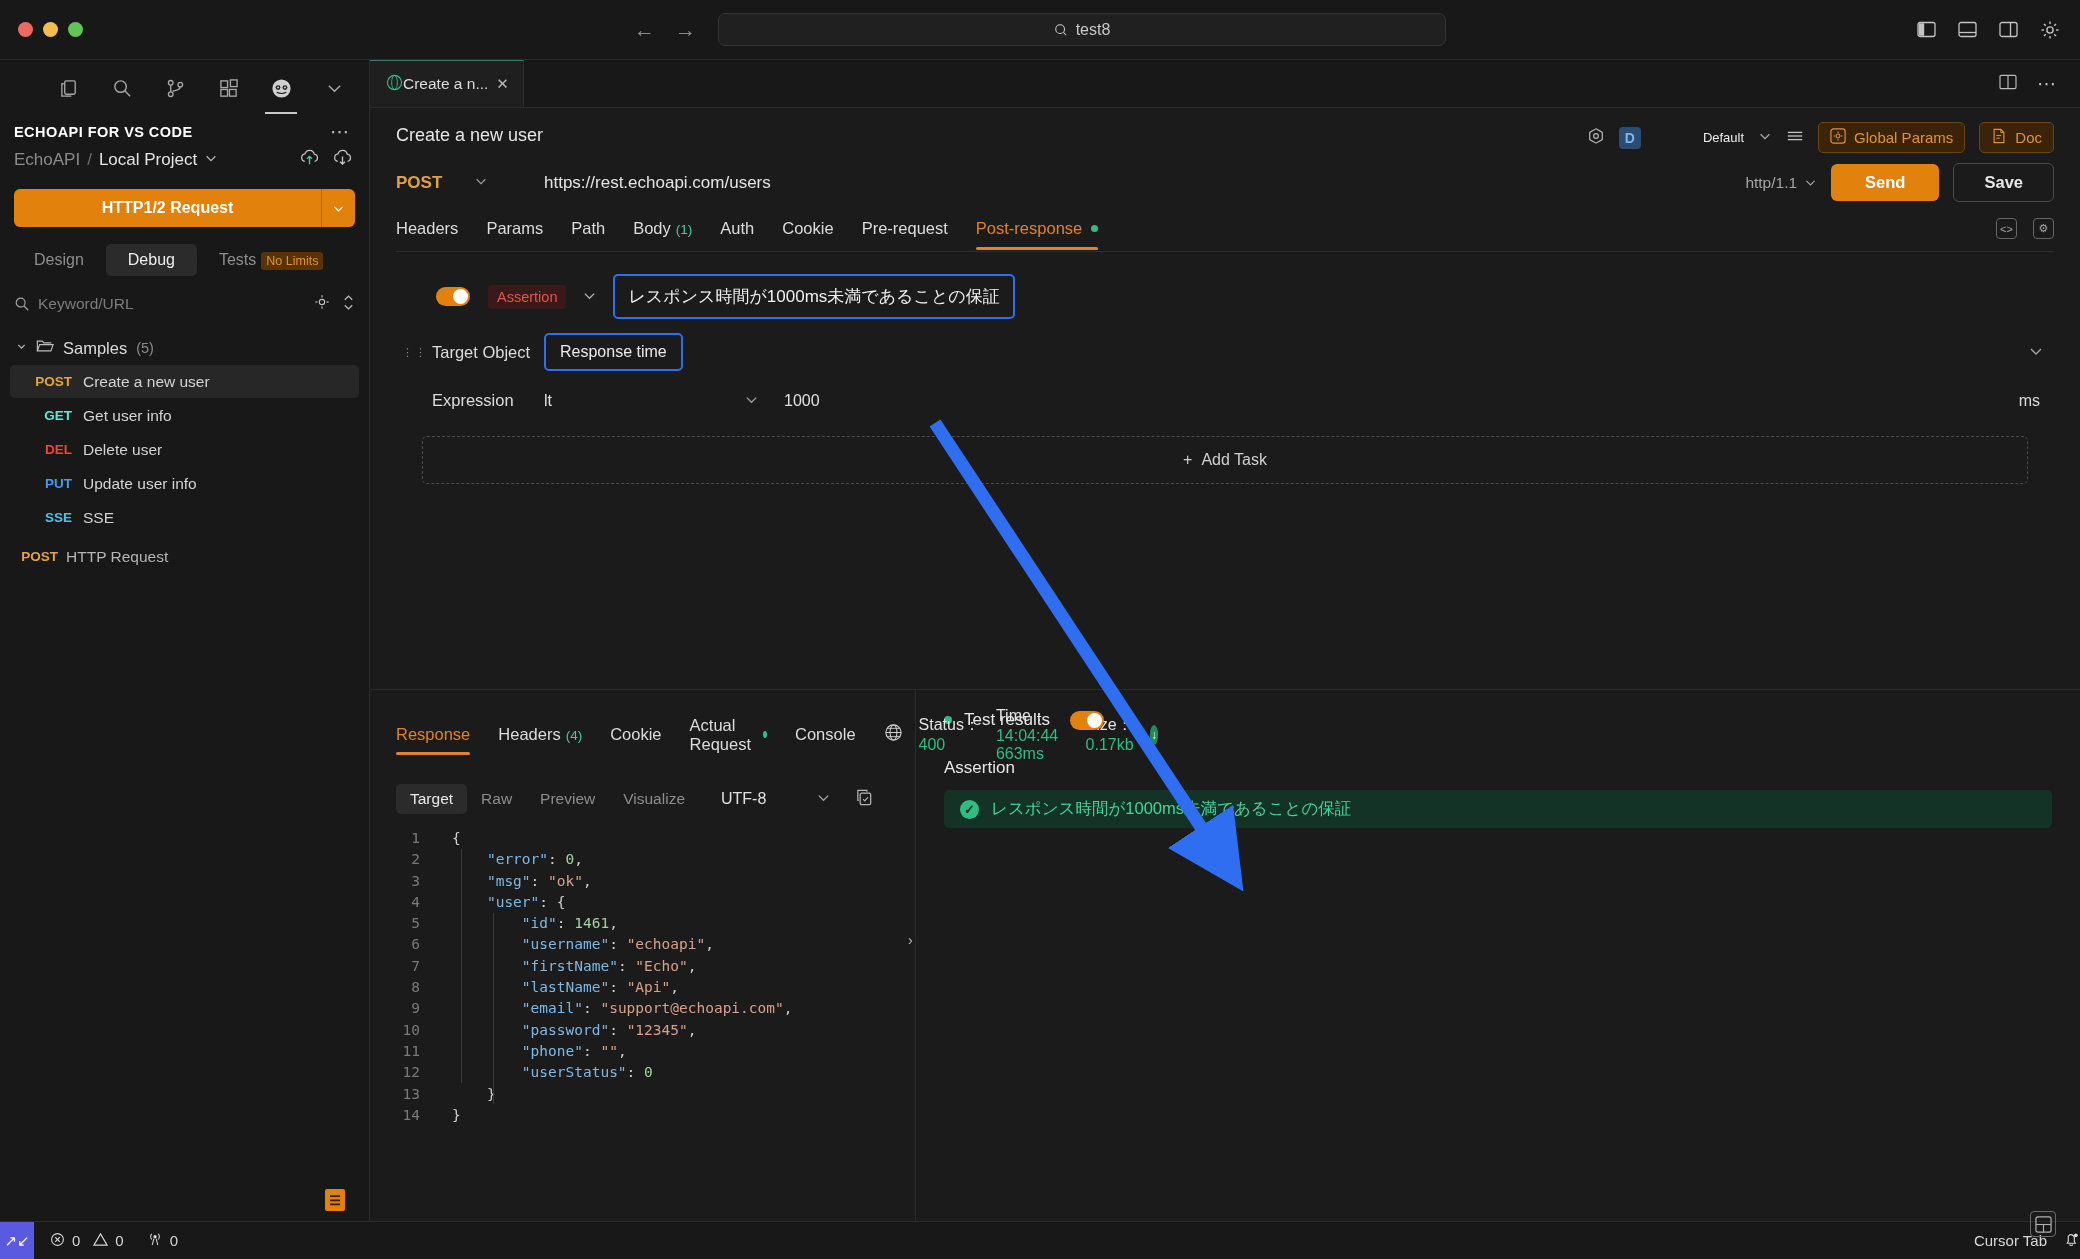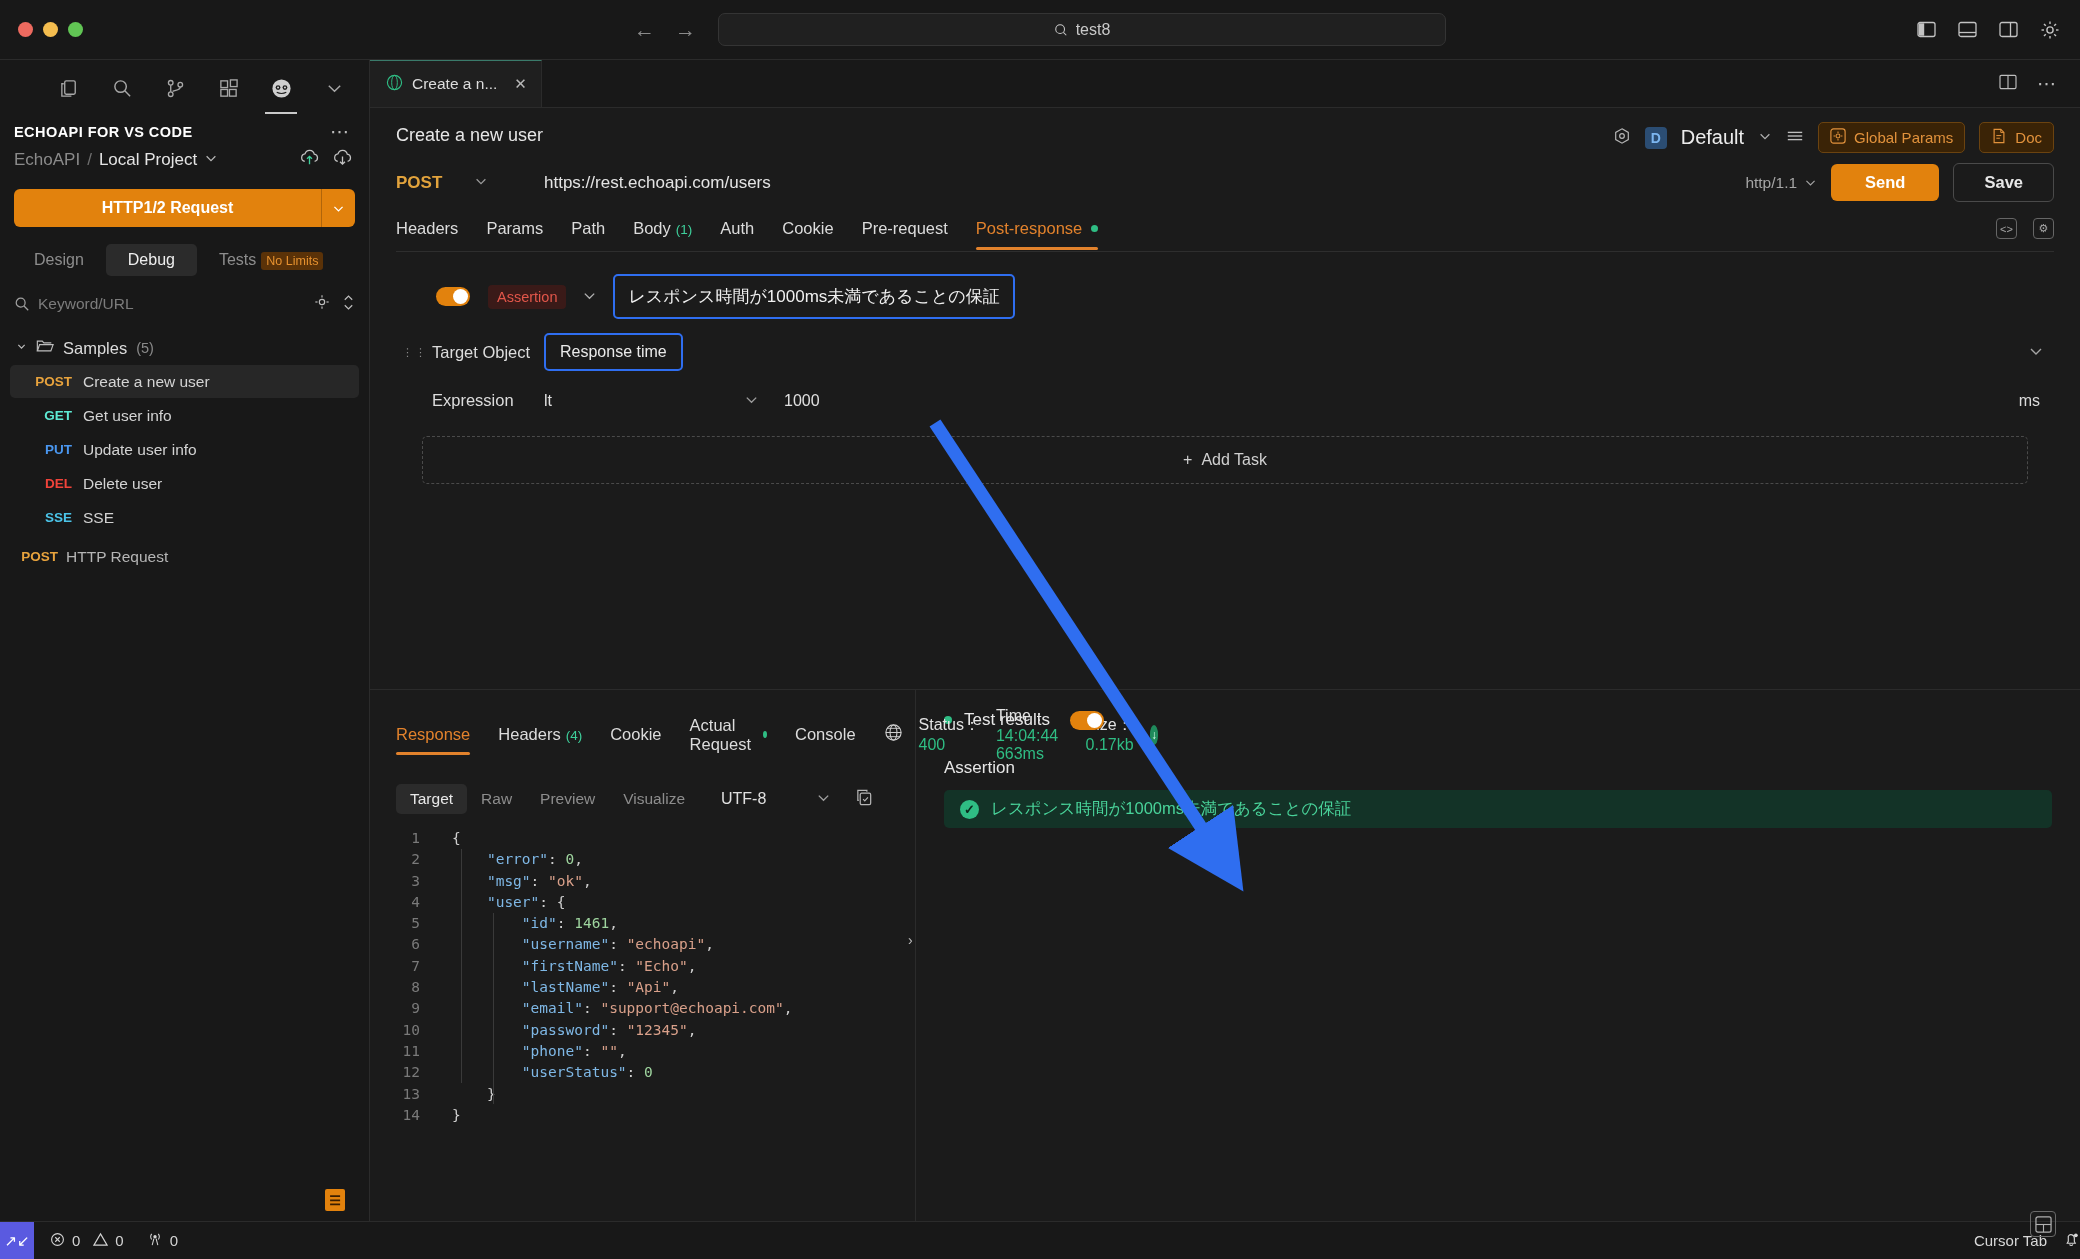--- a/index.html
+++ b/index.html
@@ -88,33 +88,33 @@
   .m-sse { color: #4bc4e8; }
   .req.dim .n { color: #b5b5b5; }
 
   .sb-bottom { height: 60px; position: relative; }
   .sb-bottom .orange-sq { position: absolute; right: 24px; bottom: 10px; width: 20px; height: 22px; background: #e2820d; border-radius: 2px; display: flex; align-items: center; justify-content: center; font-size: 13px; color: #3a1d00; font-weight: bold;}
 
   
   .main { flex: 1; display: flex; flex-direction: column; min-width: 0; background: #1b1b1b; }
   .tabstrip { height: 48px; min-height: 48px; background: #181818; display: flex; align-items: stretch; border-bottom: 1px solid #2b2b2b; position: relative; }
   .etab {
-    display: flex; align-items: center; gap: 9px; padding: 0 14px 0 16px; background: #1f1f1f;
+    display: flex; align-items: center; padding: 0 14px 0 16px; background: #1f1f1f;
     border-top: 1px solid #3a7a6a; border-right: 1px solid #2b2b2b; min-width: 150px;
   }
   .etab .nm { color: #dcdcdc; font-size: 15.5px; }
   .etab .x { color: #b9b9b9; font-size: 15px; margin-left: 8px; }
   .tabstrip .tright { margin-left: auto; display: flex; align-items: center; gap: 20px; padding-right: 22px; color: #bdbdbd; }
 
   .reqhdr { padding: 14px 26px 0 26px; display: flex; align-items: flex-start; }
   .reqhdr .title { color: #e6e6e6; font-size: 18px; padding-top: 3px; }
   .reqhdr .right { margin-left: auto; display: flex; align-items: center; gap: 14px; }
   .env-ico { color: #b6b6b6; }
   .env-d { width: 22px; height: 22px; background: #2b4d73; color: #7cb6f0; border-radius: 4px; display: flex; align-items: center; justify-content: center; font-size: 14px; font-weight: bold; }
-  .env-nm { color: #ececec; font-size: 20px; }
+  .env-nm { color: #ececec; font-size: 13px; margin-left: 48px; }
   .cvs { color: #b0b0b0; font-size: 12px; }
   .hamb { color: #c0c0c0; font-size: 18px; }
   .opill { display: flex; align-items: center; gap: 8px; background: #3a2306; border: 1px solid #6b4310; color: #e2923c; font-size: 15px; padding: 5px 11px; border-radius: 5px; }
 
   .urlrow { display: flex; align-items: center; padding: 10px 26px 0 26px; gap: 0; }
   .method { color: #e2a33c; font-size: 17px; font-weight: bold; width: 78px; }
   .method-cv { color: #9a9a9a; font-size: 12px; width: 70px; }
   .url { color: #e4e4e4; font-size: 17px; }
   .urlrow .right { margin-left: auto; display: flex; align-items: center; gap: 14px; }
   .httpv { color: #a5a5a5; font-size: 15.5px; display: flex; align-items: center; gap: 7px; }
@@ -404,26 +404,26 @@
 
         <div class="req sel">
           <span class="m m-post">POST</span>
           <span class="n">Create a new user</span>
         </div>
         <div class="req">
           <span class="m m-get">GET</span>
           <span class="n">Get user info</span>
         </div>
         <div class="req">
+          <span class="m m-del">DEL</span>
+          <span class="n">Delete user</span>
+        </div>
+        <div class="req">
           <span class="m m-put">PUT</span>
           <span class="n">Update user info</span>
-        </div>
-        <div class="req">
-          <span class="m m-del">DEL</span>
-          <span class="n">Delete user</span>
         </div>
         <div class="req">
           <span class="m m-sse">SSE</span>
           <span class="n">SSE</span>
         </div>
         <div class="req dim" style="margin-top:6px">
           <span class="m m-post" style="width:48px;margin-right:8px">POST</span>
           <span class="n">HTTP Request</span>
         </div>
       </div>

